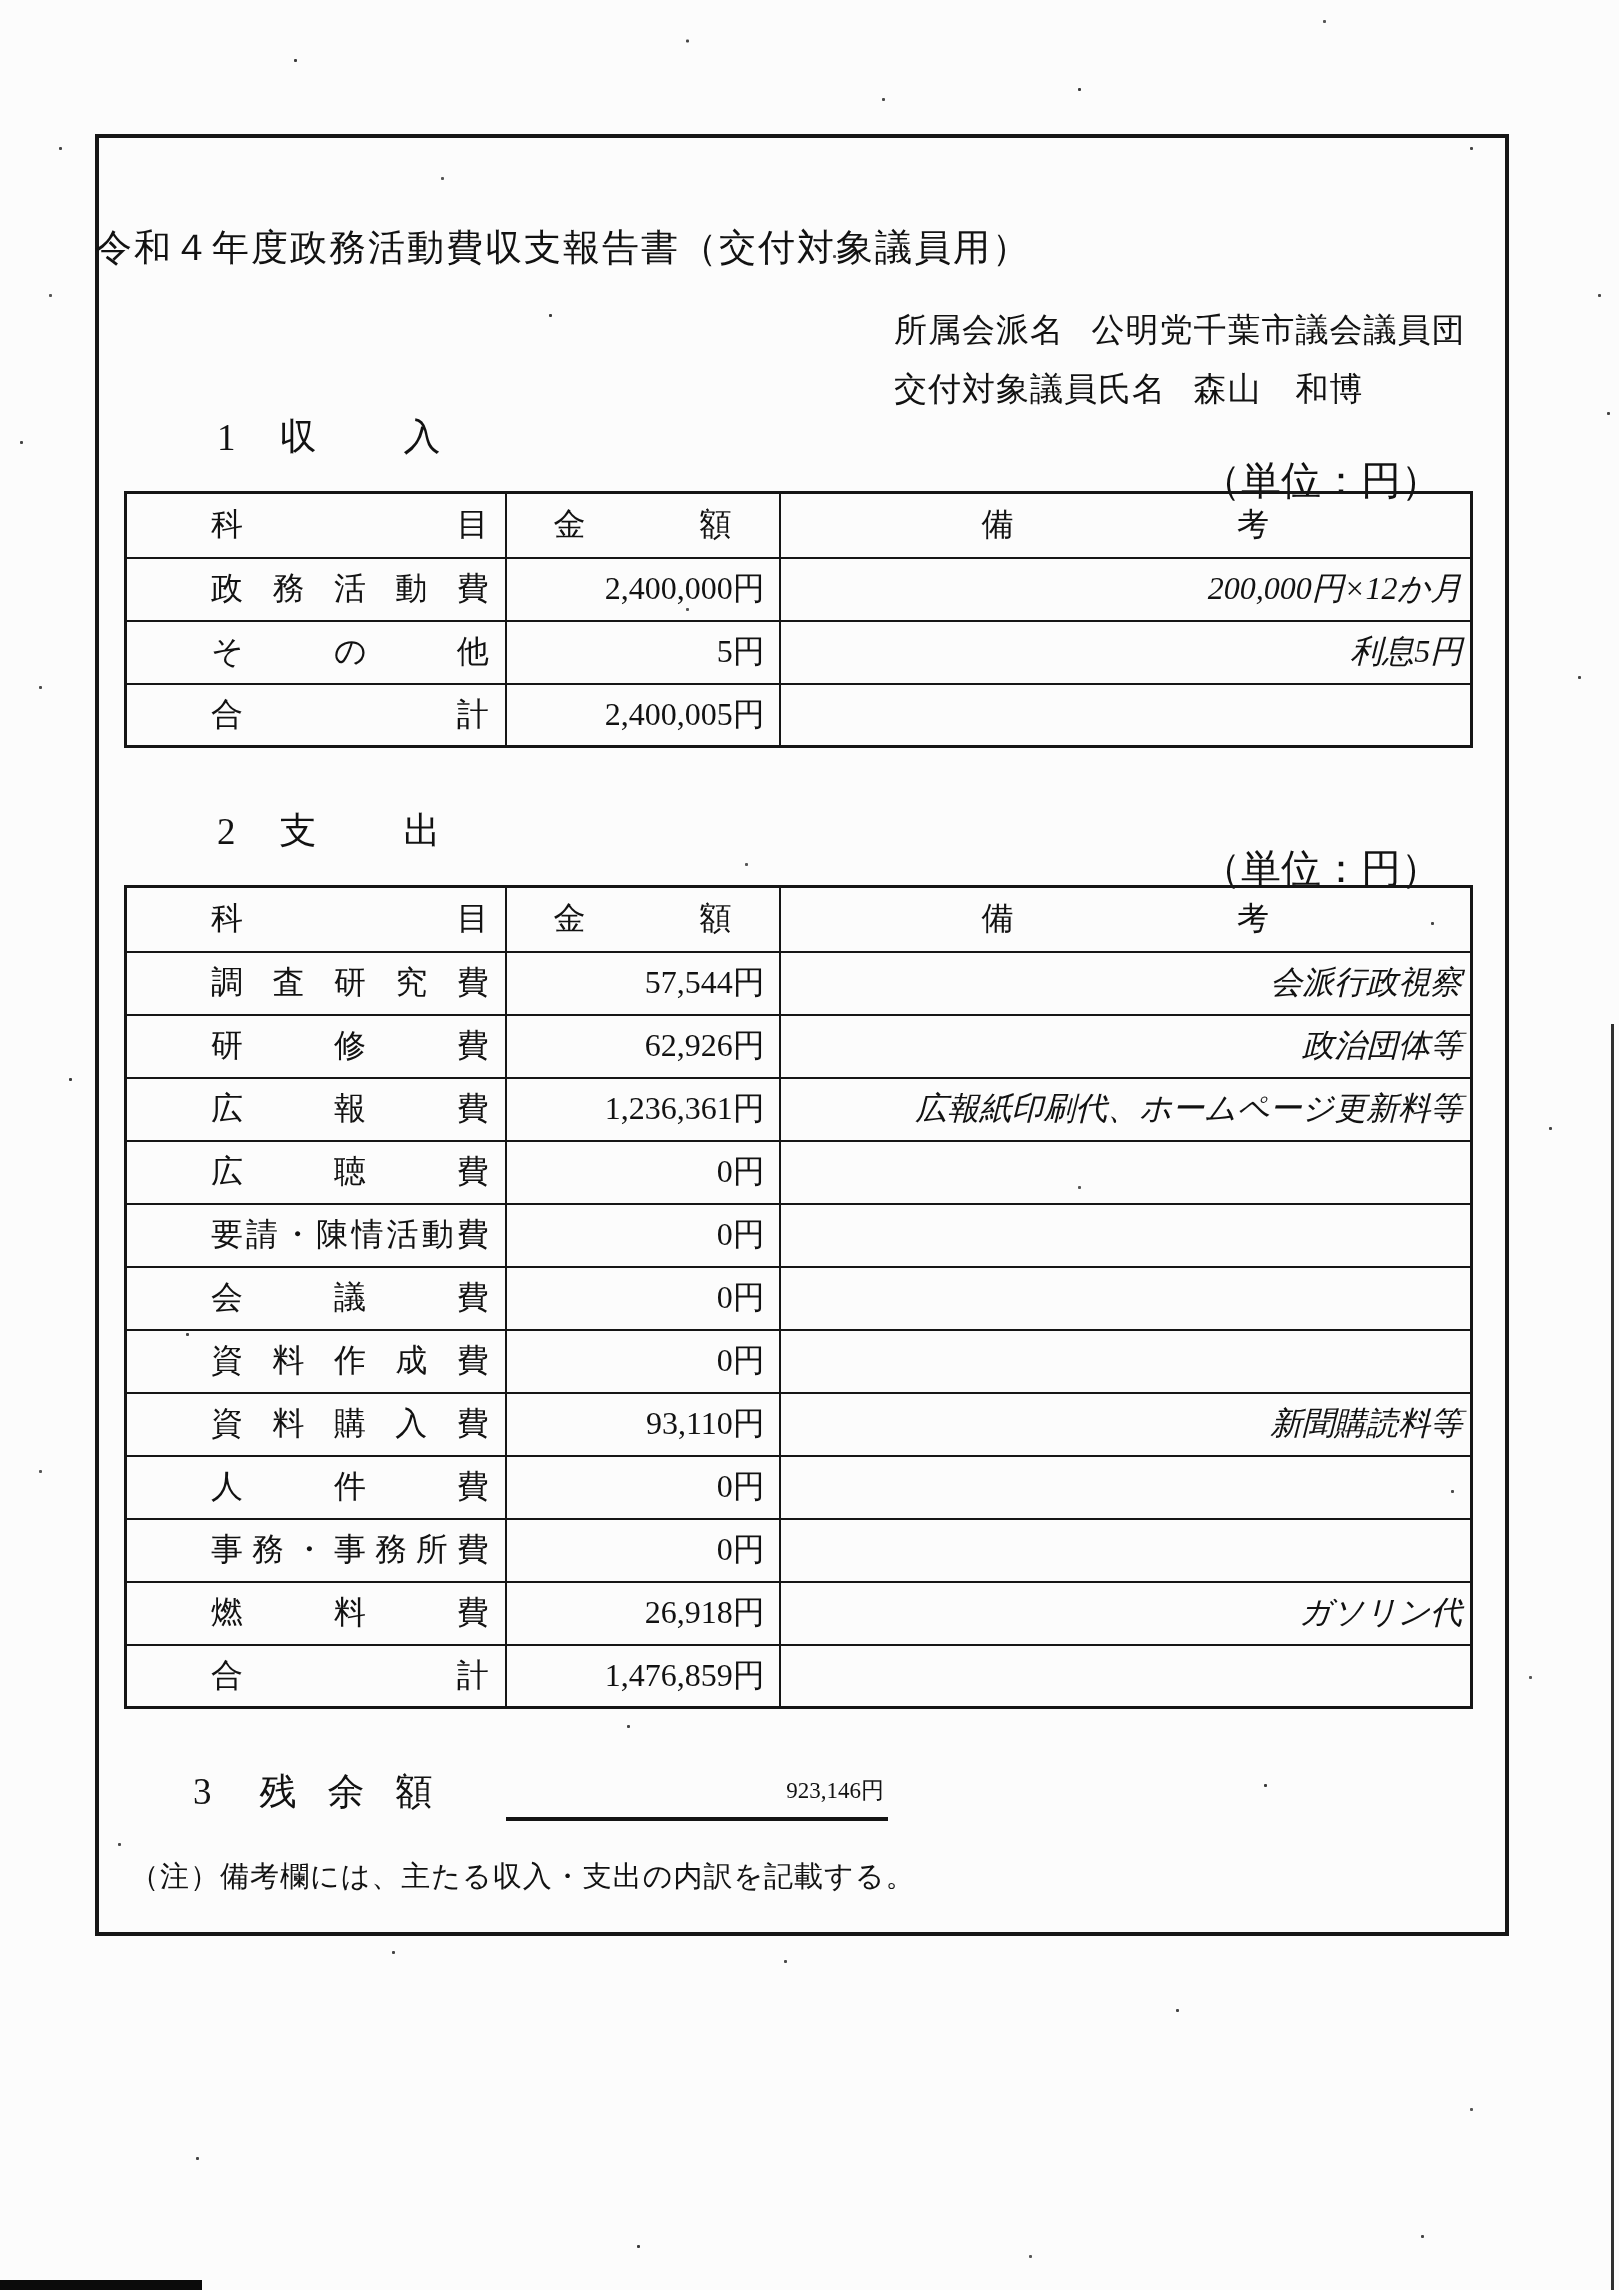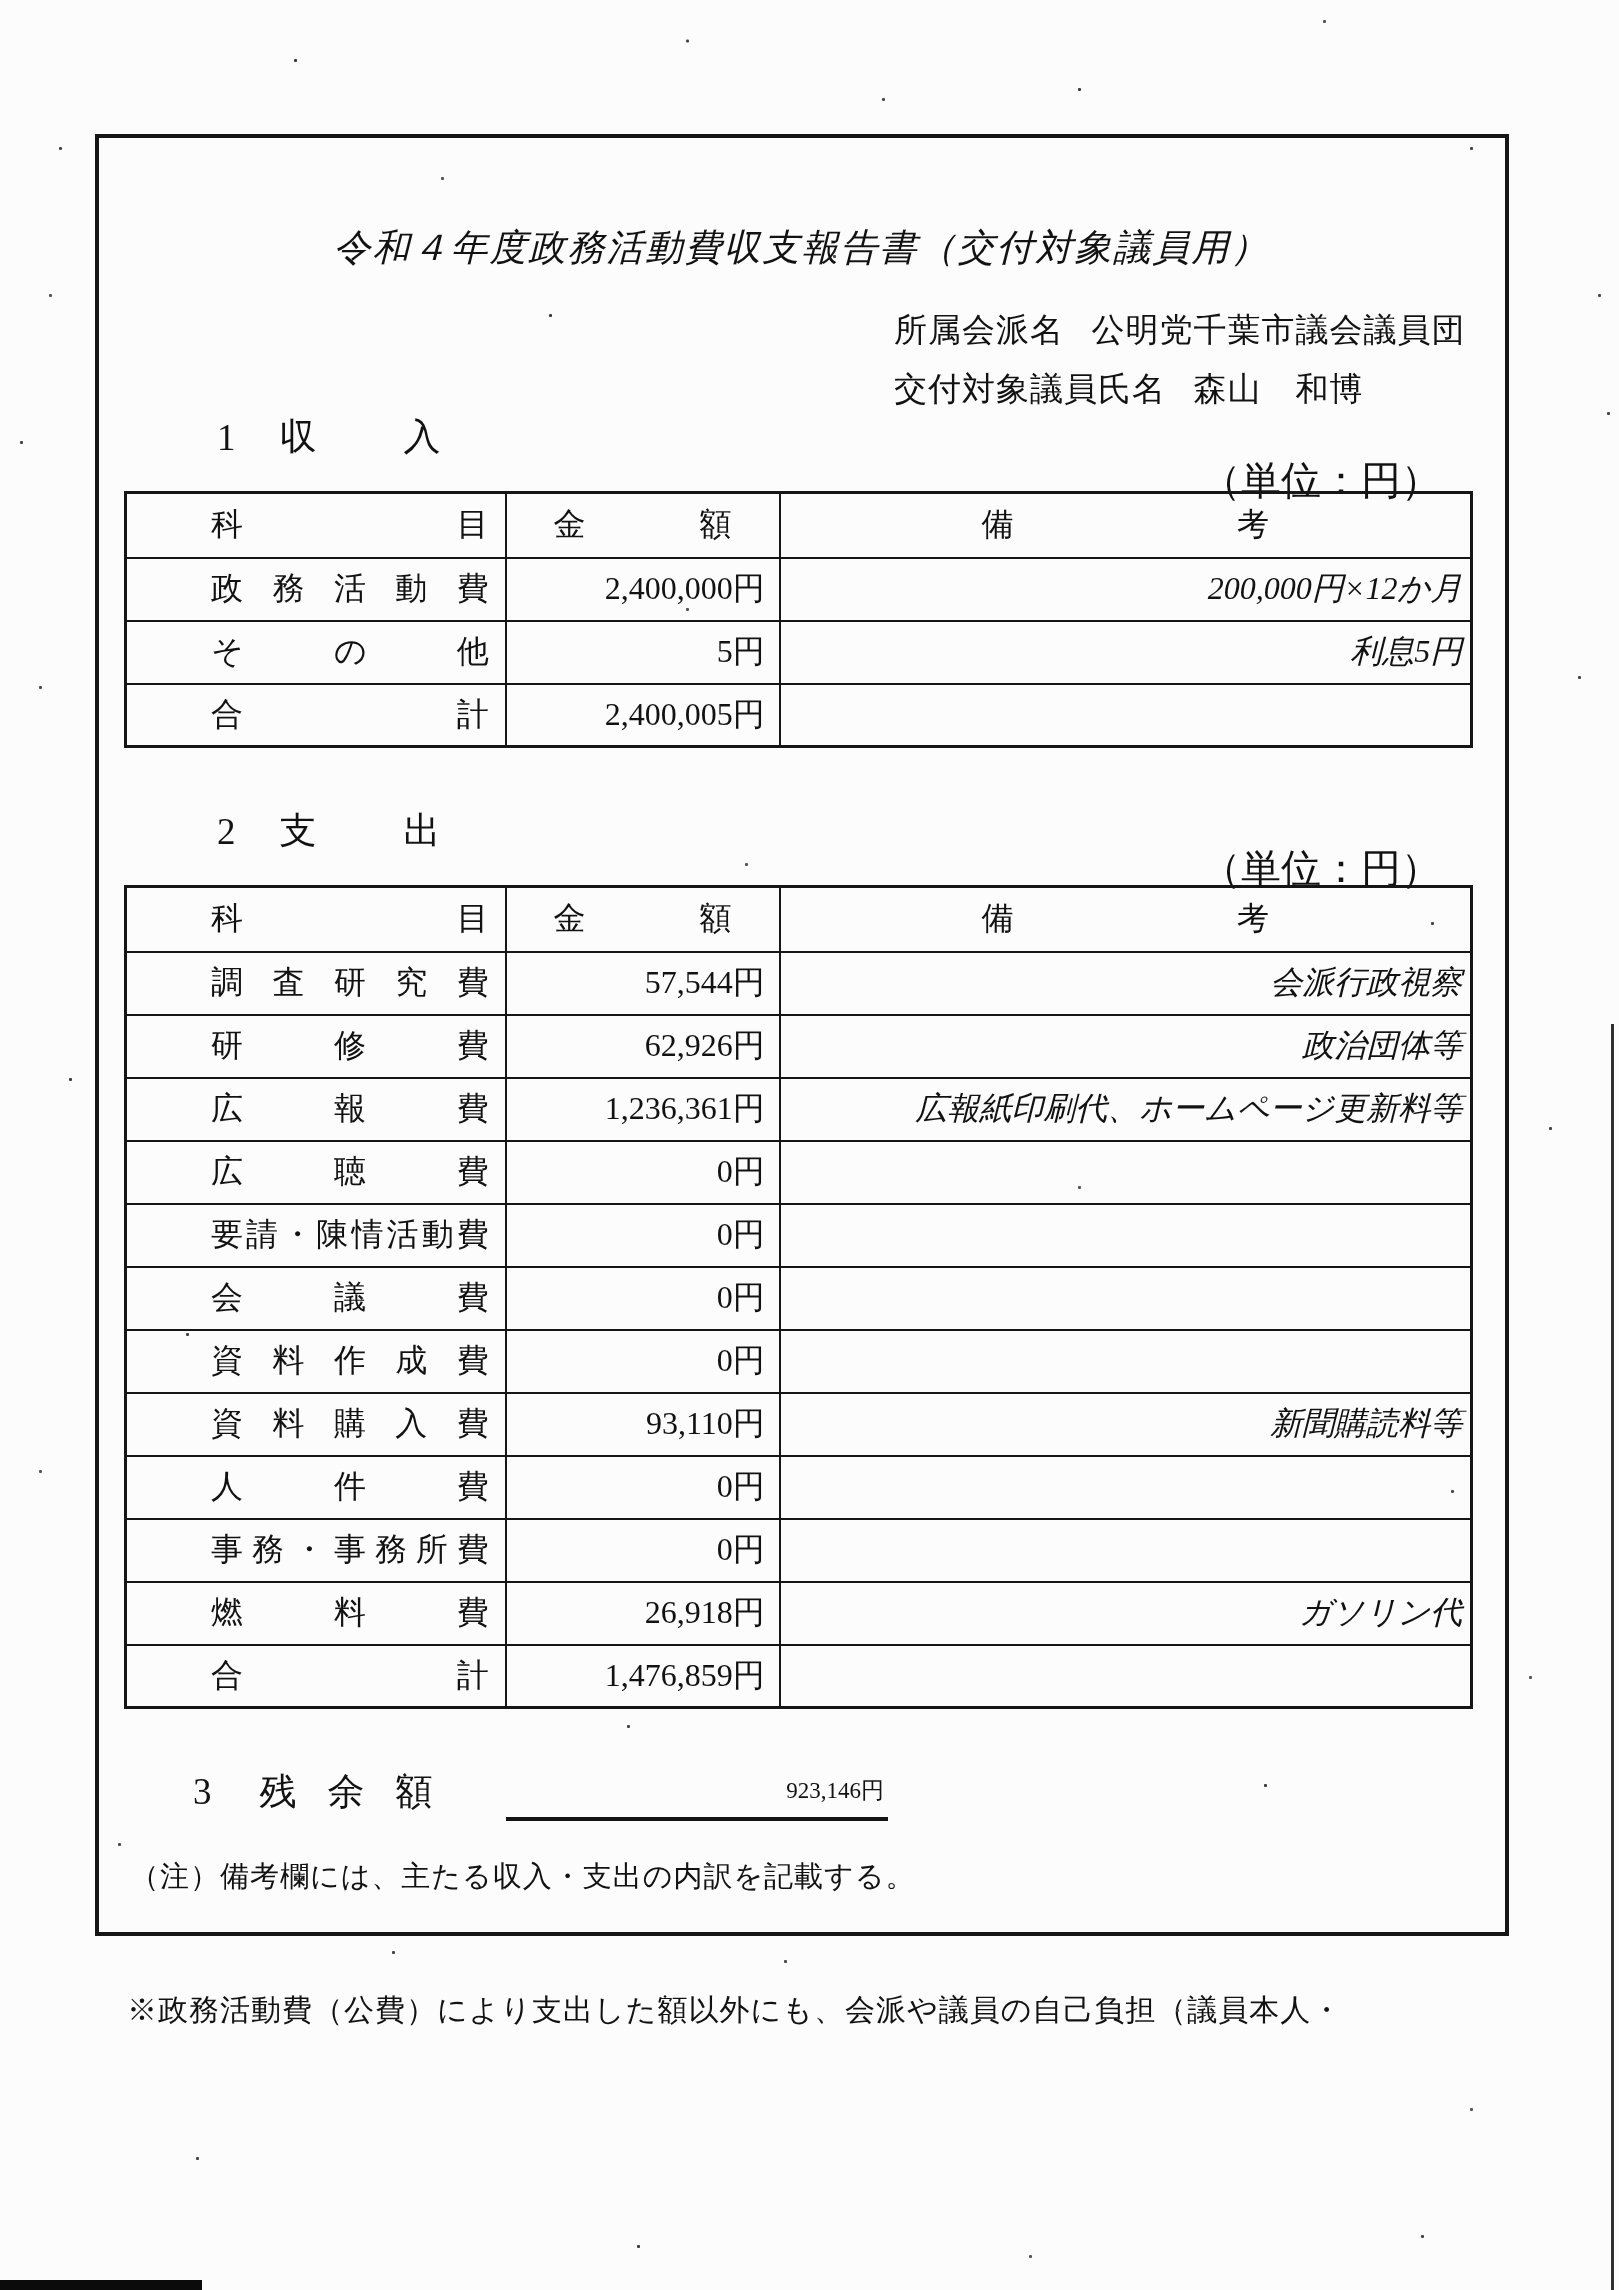--- a/index.html
+++ b/index.html
@@ -7,21 +7,21 @@
     width:1619px;height:2291px;position:relative;background:#fcfcfc;
     font-family:"Liberation Serif","DejaVu Serif",serif;
     color:#121212;overflow:hidden;
   }
   .frame{
     position:absolute;left:95px;top:134px;width:1406px;height:1794px;
     border:4.9px solid #161616;background:transparent;
   }
   .doc-title{
     position:absolute;left:95px;top:223px;width:1413px;
-    text-align:center;font-size:37px;letter-spacing:2px;white-space:nowrap;font-style:italic;
+    font-size:37px;letter-spacing:2px;white-space:nowrap;
   }
   .id-line{position:absolute;left:894px;white-space:nowrap;font-size:33px;}
   .id-line .lbl{letter-spacing:1px;}
   .id-line .val{margin-left:27.4px;letter-spacing:1px;margin-top:28px;}
   .line-faction{top:308px;}
   .line-member{top:367px;}
   .sec-heading{position:absolute;display:flex;align-items:center;font-size:37px;}
   .sec-heading .num{width:39px;}
   .sec-heading .sec-label{width:161px;margin-left:23.5px;}
   .sec1{left:217px;top:412px;}
@@ -383,19 +383,18 @@
         <span>余</span>
         <span>額</span>
       </div>
     </span>
 </div>
 <div class="remainder-amount">923,146円</div>
 
 <div class="table-note">（注）備考欄には、主たる収入・支出の内訳を記載する。</div>
 
 <div class="footnote">
-  <div class="fn1">※政務活動費（公費）により支出した額以外にも、会派や議員の自己負担（議員本人・</div>
 </div>
 
 <div class="scan-bar"></div>
 <div class="scan-edge"></div>
 <div class="noise"></div>
 
 
 </body></html>

